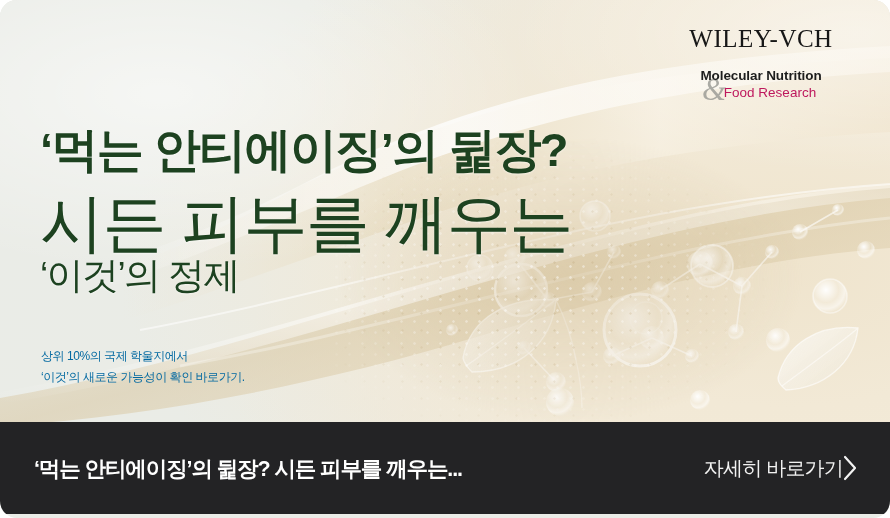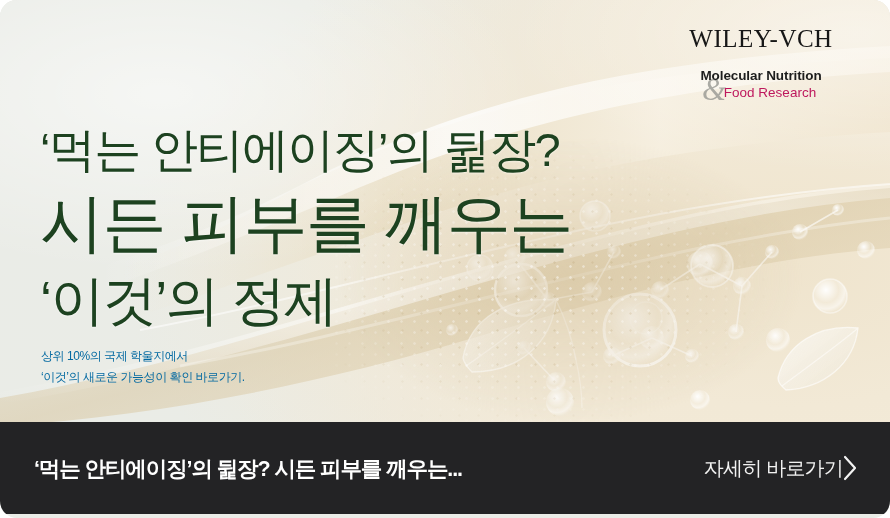--- a/index.html
+++ b/index.html
@@ -121,23 +121,23 @@
     position: absolute;
     left: 40px; top: 126px;
     color: #1d4220;
   }
   .hl {
     line-height: 1.0;
     letter-spacing: -1.6px;
     white-space: nowrap;
     text-shadow: 0 1px 2px rgba(255,255,255,.5);
   }
-  #hl-1 { font-size: 47px; font-weight: 400; }
+  #hl-1 { font-size: 47px; font-weight: 700; }
   #hl-2 { font-size: 64px; font-weight: 400; margin-top: 18px; }
-  #hl-3 { font-size: 54px; font-weight: 400; margin-top: 18px; }
+  #hl-3 { font-size: 37px; font-weight: 400; margin-top: 2px; }
 
   
   #subtitle {
     position: absolute;
     left: 41px; top: 346px;
     color: #0369a1;
     font-size: 12px;
     font-weight: 400;
     line-height: 1.75;
     letter-spacing: -.45px;

